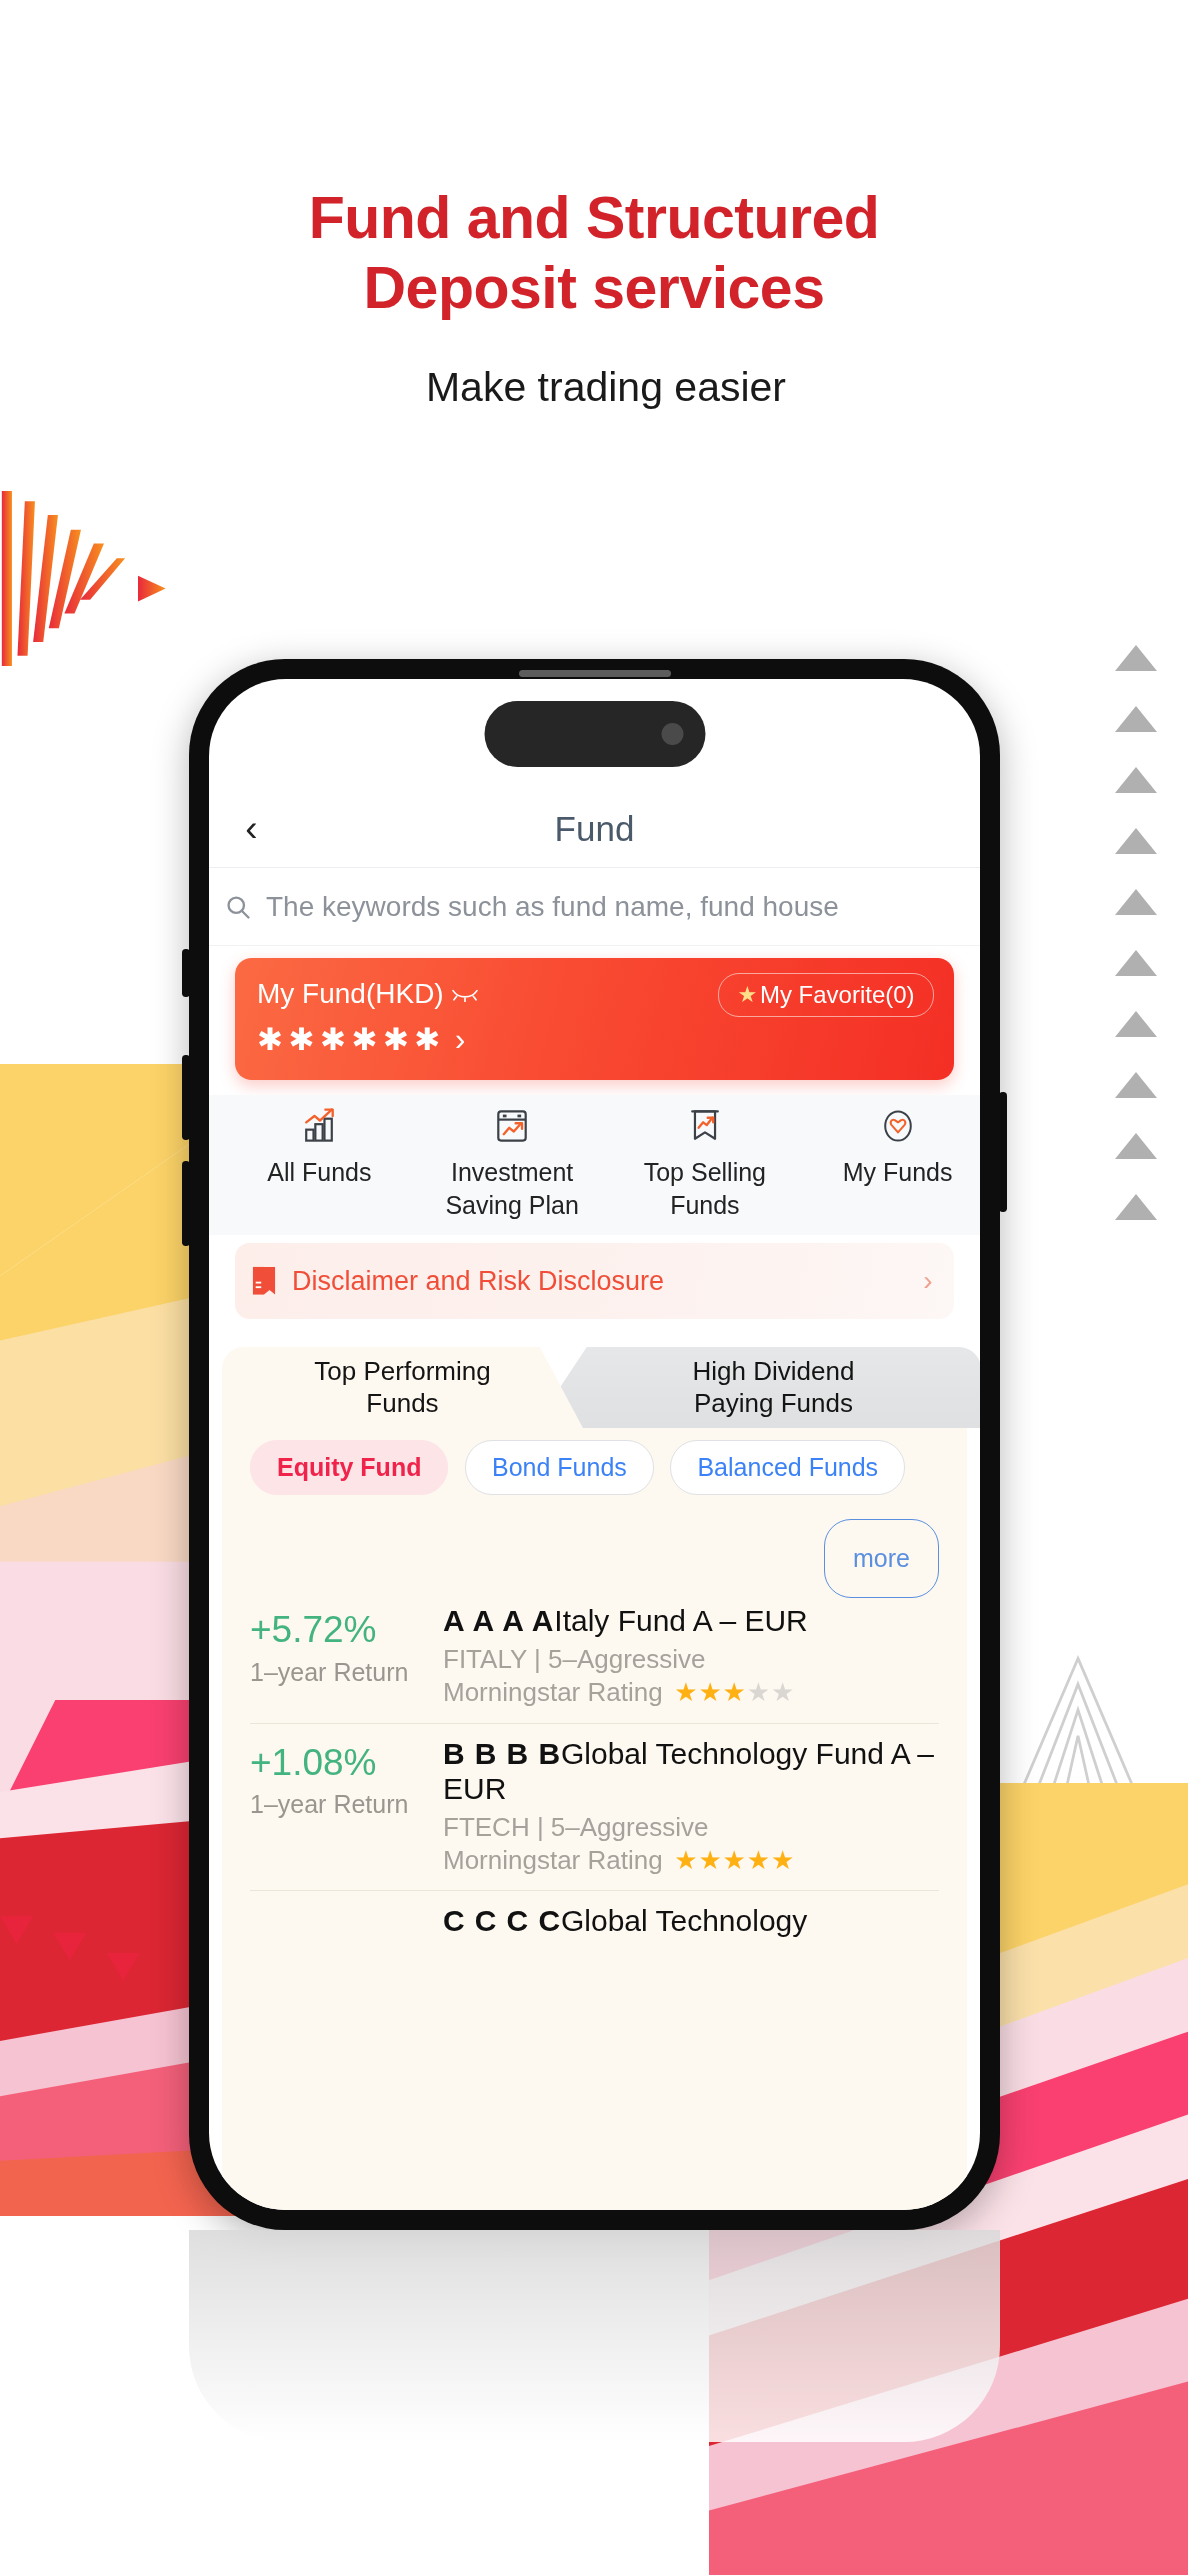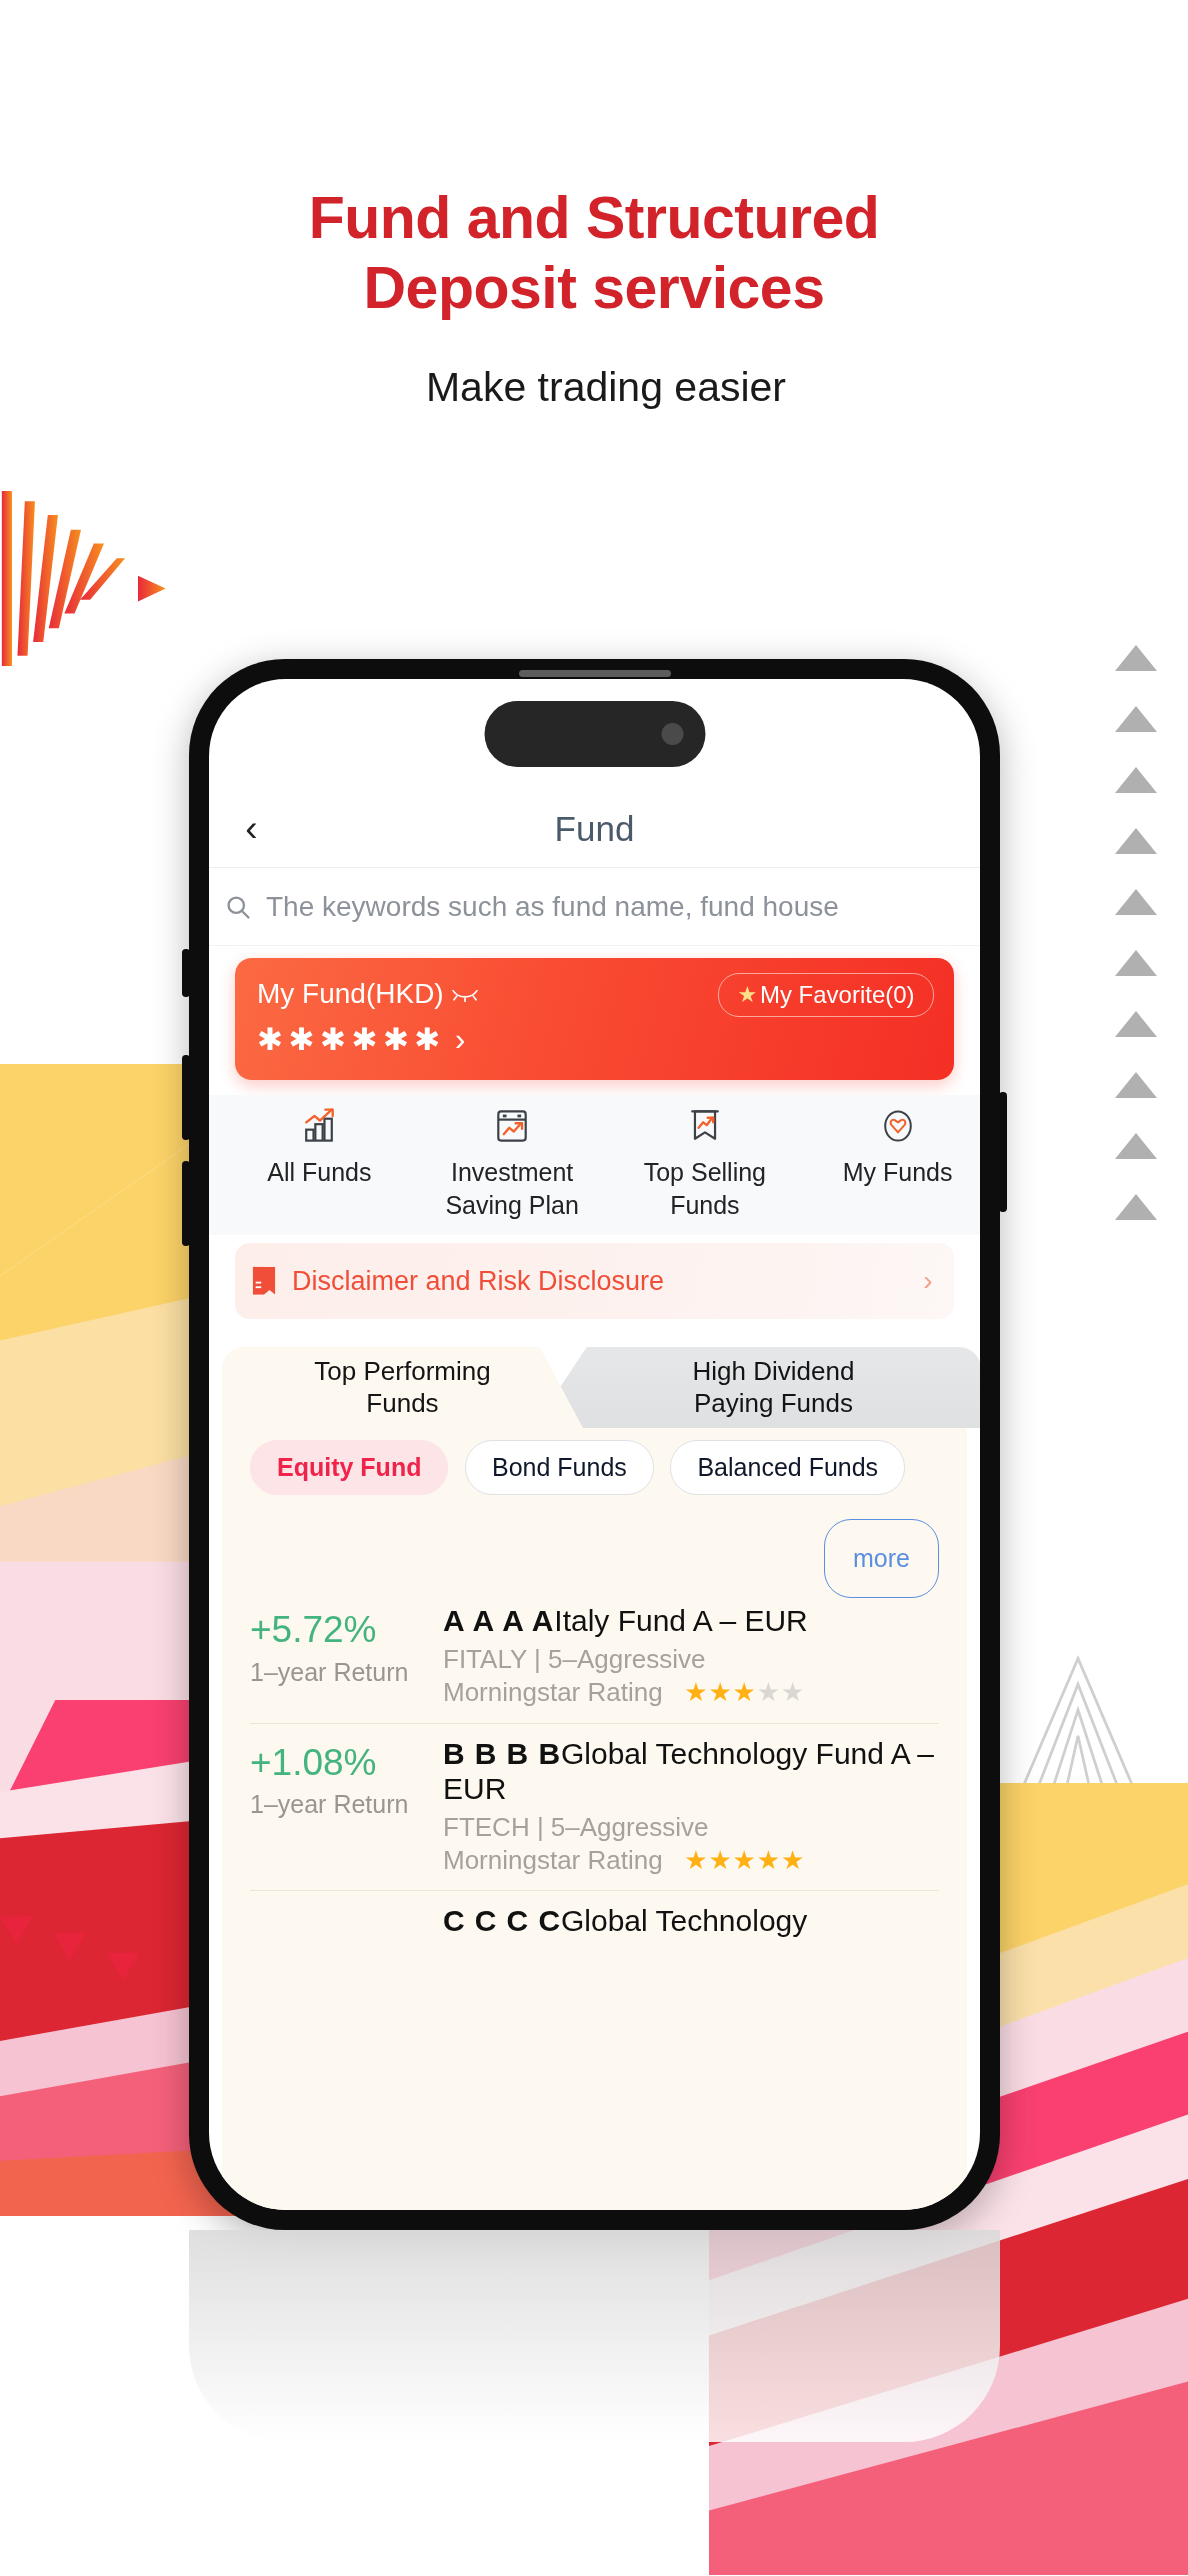--- a/index.html
+++ b/index.html
@@ -188,21 +188,21 @@
 
   
   .panel{
     position:absolute;left:13px;right:13px;top:735px;bottom:0;
     background:#fdf8f0;border-radius:0 0 22px 22px;
   }
   .chips{position:absolute;left:28px;top:26px;display:flex;gap:16.6px;}
   .chip{
     height:53px;padding:0 26px;border-radius:27px;
     display:flex;align-items:center;font-size:25px;
-    background:#fff;border:1.4px solid #dfe1e4;color:#0f172a;
+    background:#fff;border:1.4px solid #dfe1e4;color:#3b82f6;
   }
   .chip.on{background:#fde4e7;border-color:#fde4e7;color:#f0234a;font-weight:bold;}
 
   .more-btn{
     position:absolute;right:28px;top:105px;
     height:53px;padding:12px 28px;border-radius:27px;
     display:flex;align-items:center;font-size:25px;
     border:1.4px solid #5a8fe0;color:#5a8fe0;background:transparent;
   }
 
@@ -212,21 +212,21 @@
     border-bottom:0.9px solid #ece5da;
   }
   .fund-row:last-child{border-bottom:none;}
   .f-left{width:193px;flex:none;padding-top:7.4px;}
   .f-pct{font-size:37px;color:#43b37f;line-height:1;}
   .f-pct-lbl{font-size:25px;color:#9a968f;margin-top:9.2px;}
   .f-right{flex:1;}
   .f-name{font-size:30px;color:#111;line-height:1.16;}
   .f-name b{font-weight:bold;letter-spacing:0.9px;}
   .f-meta{font-size:26px;color:#a6a29b;margin-top:5.5px;}
-  .f-rating{font-size:26px;color:#a6a29b;margin-top:1.8px;display:flex;align-items:center;gap:16px;}
+  .f-rating{font-size:26px;color:#a6a29b;margin-top:1.8px;display:flex;align-items:center;gap:6px;}
   .stars{margin-left:5.5px;letter-spacing:0.9px;}
   .stars .s-on{color:#ffb114;}
   .stars .s-off{color:#dad7d2;}
 
   
   #reflection{
     position:absolute;left:189px;top:2230px;width:811px;height:212px;
     border-radius:0 0 96px 96px;
     background:linear-gradient(180deg,#d9d9d9 0%,#eaeaea 45%,#ffffff 100%);
     opacity:.85;

